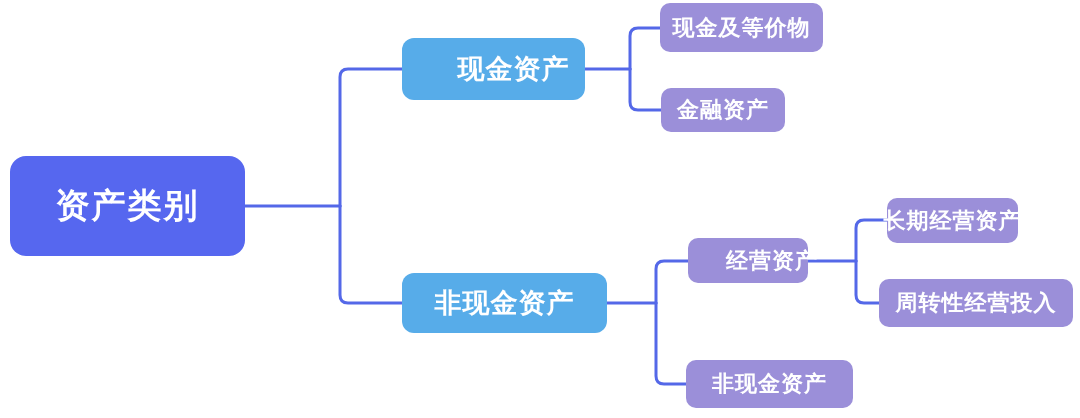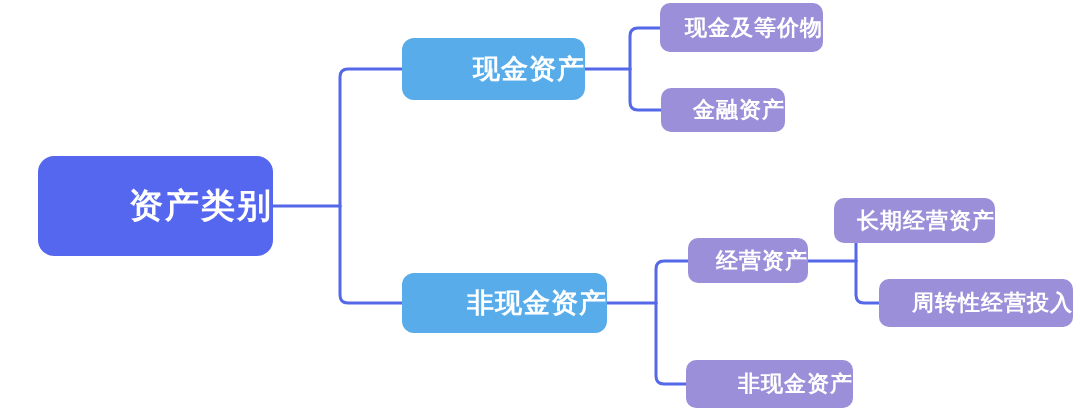--- a/index.html
+++ b/index.html
@@ -25,21 +25,21 @@
   .edge {
     fill: none;
     stroke: var(--line, #5468e8);
     stroke-width: 3;
     stroke-linecap: round;
   }
   .node {
     position: absolute;
     display: flex;
     align-items: center;
-    justify-content: flex-end;
+    justify-content: center;
     color: var(--node-text, #ffffff);
     font-weight: bold;
     white-space: nowrap;
     box-sizing: border-box;
     cursor: default;
   }
   .node--root {
     background: var(--root-bg, #5667ef);
     border-radius: 16px;
     font-size: 34px;
@@ -74,21 +74,21 @@
     <path class="edge" d="M630 69 V36 Q630 28 638 28 H660"></path>
     <path class="edge" d="M630 69 V102 Q630 110 638 110 H661"></path>
     <path class="edge" d="M607 303 H656"></path>
     <path class="edge" d="M656 303 V269 Q656 261 664 261 H688"></path>
     <path class="edge" d="M656 303 V376 Q656 384 664 384 H686"></path>
     <path class="edge" d="M808 261 H856"></path>
     <path class="edge" d="M856 261 V228 Q856 220 864 220 H887"></path>
     <path class="edge" d="M856 261 V295 Q856 303 864 303 H879"></path>
   </svg>
 
-  <div class="node node--root" style="left:10px; top:156px; width:235px; height:100px;margin-left:28px;">
+  <div class="node node--root" style="left:10px; top:156px; width:235px; height:100px;">
     <span class="node-label">资产类别</span>
   </div>
 
   <div class="node node--branch" style="left:402px; top:38px; width:183px; height:62px;padding-left:40px;">
     <span class="node-label">现金资产</span>
   </div>
 
   <div class="node node--leaf" style="left:660px; top:3px; width:163px; height:49px;">
     <span class="node-label">现金及等价物</span>
   </div>
@@ -98,21 +98,21 @@
   </div>
 
   <div class="node node--branch" style="left:402px; top:273px; width:205px; height:60px;">
     <span class="node-label">非现金资产</span>
   </div>
 
   <div class="node node--leaf" style="left:688px; top:238px; width:120px; height:45px;padding-left:48px;">
     <span class="node-label">经营资产</span>
   </div>
 
-  <div class="node node--leaf" style="left:834px; top:198px; width:161px; height:45px;">
+  <div class="node node--leaf" style="left:887px; top:198px; width:131px; height:45px;">
     <span class="node-label">长期经营资产</span>
   </div>
 
   <div class="node node--leaf" style="left:879px; top:279px; width:194px; height:48px;">
     <span class="node-label">周转性经营投入</span>
   </div>
 
   <div class="node node--leaf" style="left:686px; top:360px; width:167px; height:48px;">
     <span class="node-label">非现金资产</span>
   </div>

